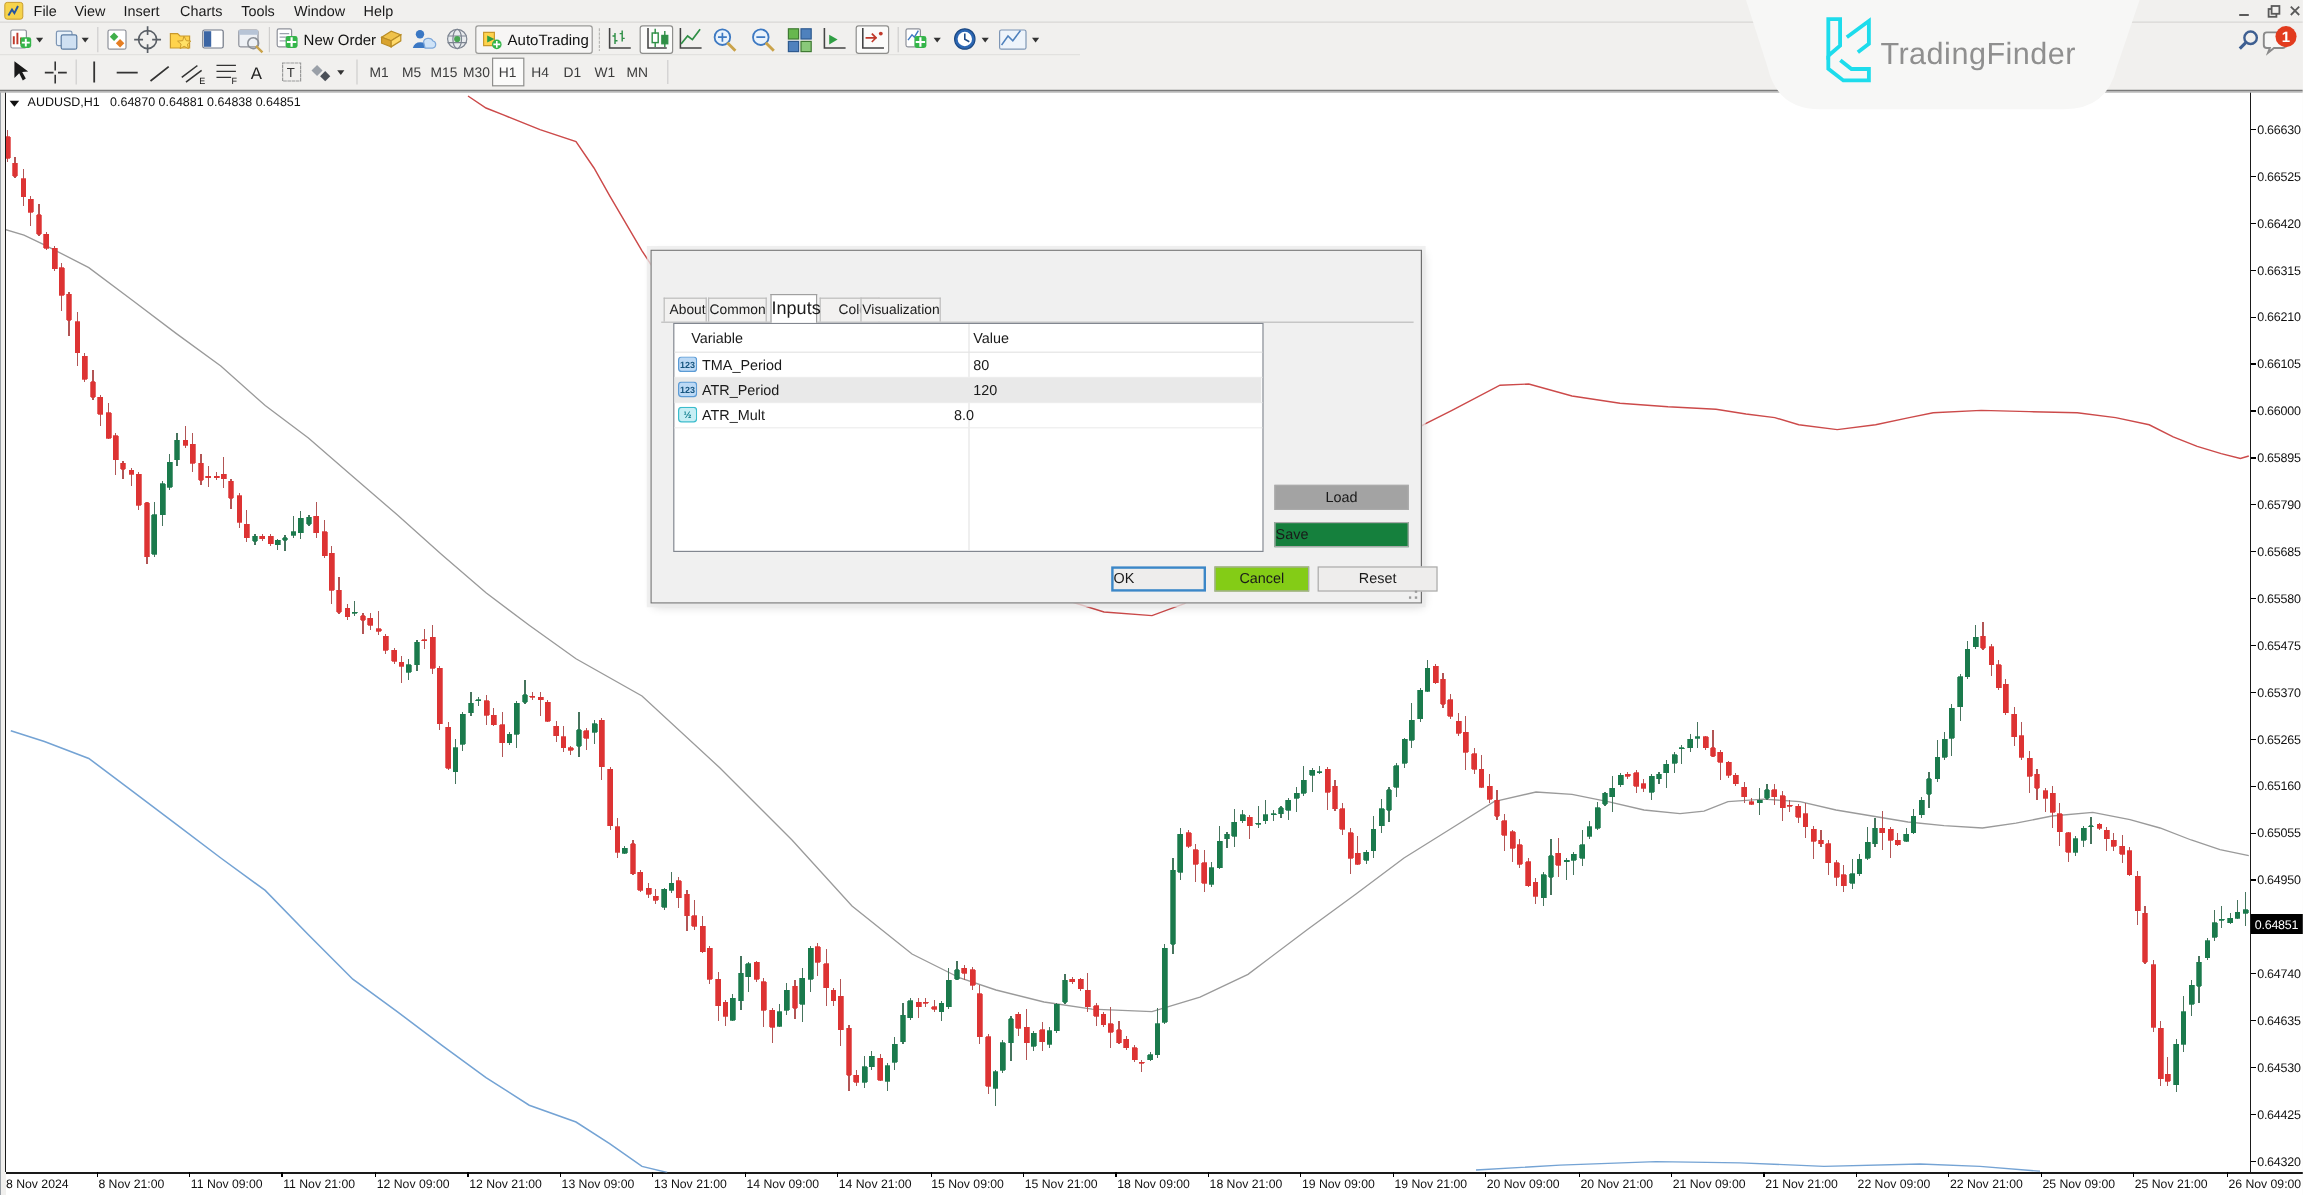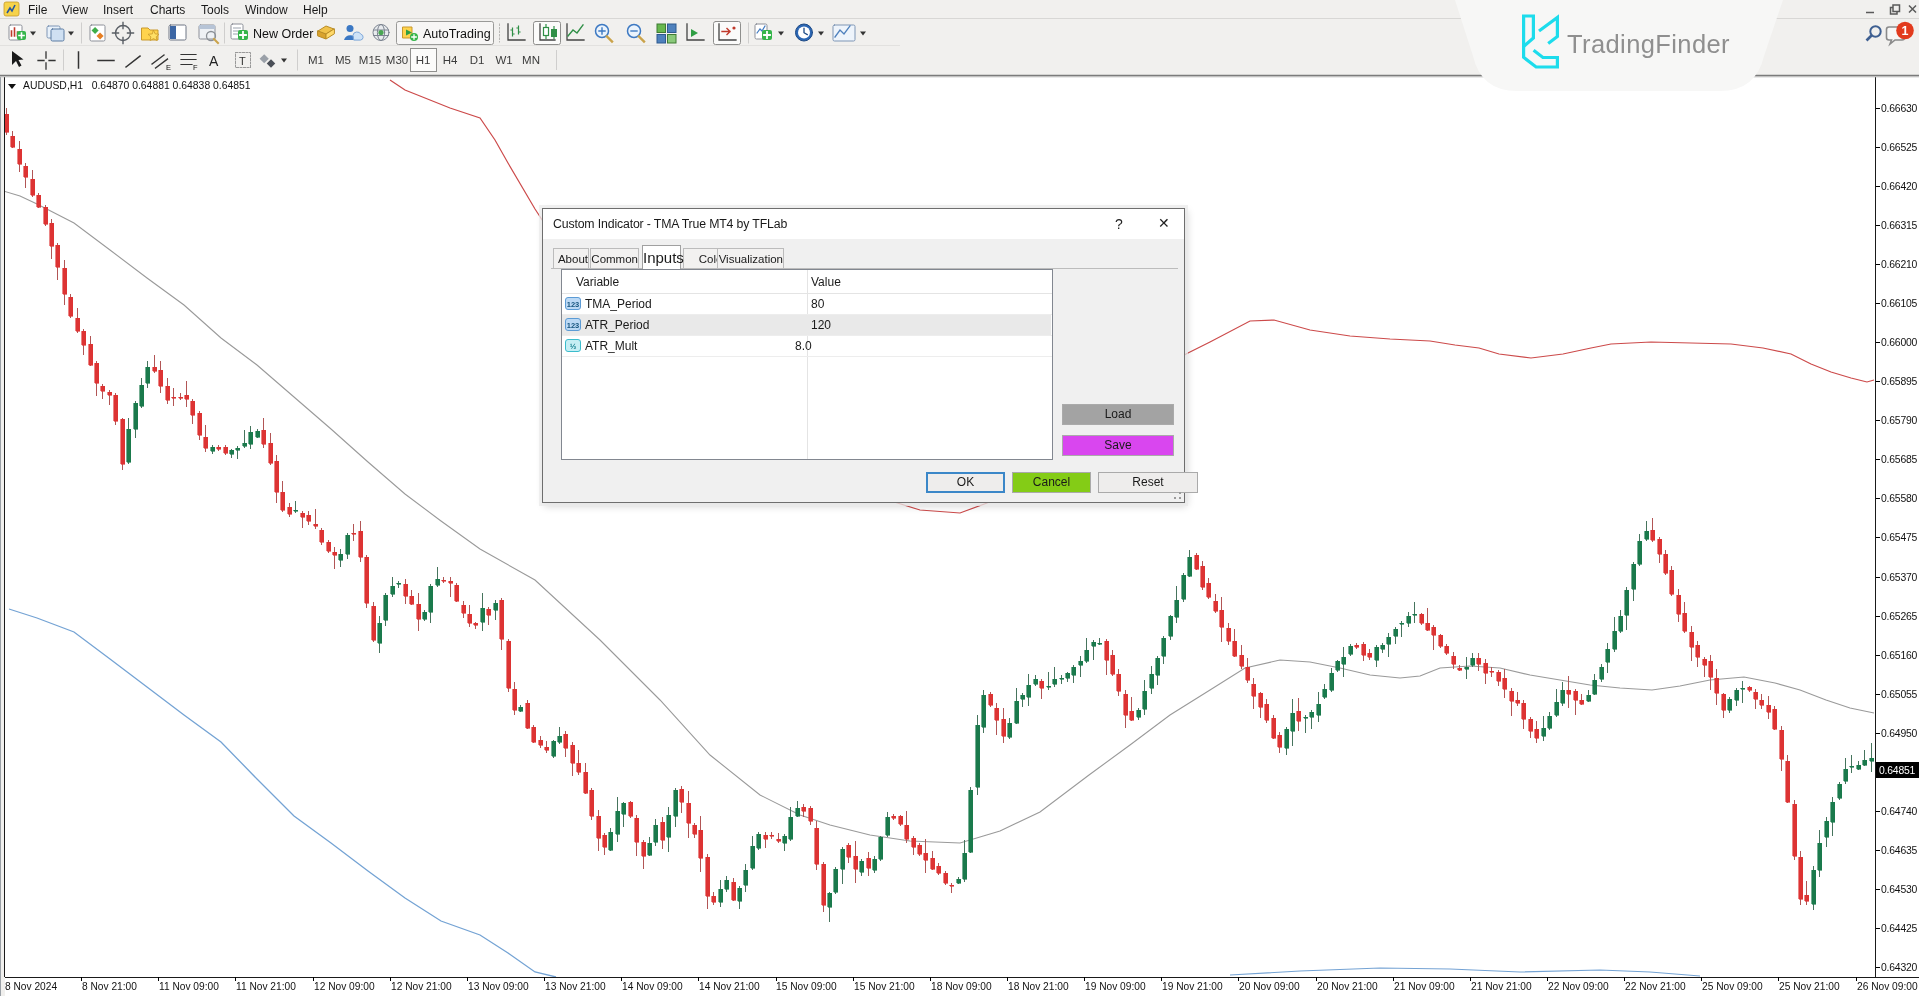--- a/index.html
+++ b/index.html
@@ -324,25 +324,20 @@
 
 <circle cx="1875.5" cy="31.5" r="5.2" fill="none" stroke="#3e5f91" stroke-width="2"></circle>
 <path d="M1871.5 35.5 l-5 5" stroke="#3e5f91" stroke-width="2.6"></path>
 <path d="M1889 27 h13 a2.5 2.5 0 0 1 2.5 2.5 v8 a2.5 2.5 0 0 1 -2.5 2.5 h-7 l-5 4 1.5 -4 h-2.5 a2.5 2.5 0 0 1 -2.5 -2.5 v-8 a2.5 2.5 0 0 1 2.5 -2.5 z" fill="#f7f7f6" stroke="#8a8a8a" stroke-width="1.6"></path>
 <circle cx="1905" cy="30.5" r="8.8" fill="#e23b1e"></circle>
 <text x="1905" y="35" font-size="12.5" fill="#fff" text-anchor="middle" font-weight="bold">1</text>
 </svg>
 
 <div class="abs" style="left:542px;top:208px;width:643px;height:295px;background:#f0f0f0;border:1px solid #6e6e6e;outline:3px solid rgba(235,235,235,.75);box-shadow:2px 3px 8px rgba(0,0,0,.18);font-size:12px;color:#1a1a1a">
 
-  <div class="abs" style="left:0;top:0;width:100%;height:30px;background:#fff">
-    <div class="abs" style="left:10px;top:8px;font-size:12.3px;letter-spacing:-0.15px">Custom Indicator - TMA True MT4 by TFLab</div>
-    <div class="abs" style="left:572px;top:7px;font-size:14px;color:#222">?</div>
-    <div class="abs" style="left:615px;top:6px;font-size:14px;color:#222">✕</div>
-  </div>
 
   <div class="abs tb" style="left:10px;top:39px;width:36px">About</div>
   <div class="abs tb" style="left:47px;top:39px;width:49px">Common</div>
   <div class="abs" style="left:99px;top:36px;width:39px;height:24px;background:#fff;border:1px solid #a0a0a0;border-bottom:none;text-align:center;line-height:23px;z-index:2;font-size:15px">Inputs</div>
   <div class="abs tb" style="left:140px;top:39px;width:50px">Colors</div>
   <div class="abs tb" style="left:174px;top:39px;width:67px">Visualization</div>
   <div class="abs" style="left:8px;top:59px;width:627px;height:1px;background:#bcbcbc"></div>
 
   <div class="abs" style="left:18px;top:60px;width:492px;height:191px;background:#fff;border:1px solid #828790">
     <div class="abs" style="left:14px;top:5px">Variable</div>
@@ -375,23 +370,23 @@
           <rect x="0.5" y="0.5" width="15" height="12" rx="2.5" fill="#c6eef4" stroke="#3bbccc"></rect>
           <text x="8" y="9.5" font-size="8" text-anchor="middle" fill="#0e7c8c" font-weight="bold" font-family="Liberation Sans">½</text>
         </svg>
       <div class="abs" style="left:23px;top:3px">ATR_Mult</div>
       <div class="abs" style="left:233px;top:3px">8.0</div>
     </div>
     <div class="abs" style="left:0;top:86px;width:100%;height:1px;background:#ededed"></div>
   </div>
 
   <div class="abs" style="left:519px;top:195px;width:112px;height:21px;background:#a3a3a3;border:1px solid #aaa;text-align:center;line-height:19px">Load</div>
-  <div class="abs" style="left:519px;top:226px;width:112px;height:21px;background:#d946ef;border:1px solid #aaa;text-align:center;line-height:19px">Save</div>
-
-  <div class="abs" style="left:383px;top:263px;width:79px;height:21px;background:#eeedec;border:2px solid #3b87c8;text-align:center;line-height:17px">OK</div>
+  <div class="abs" style="left:519px;top:226px;width:112px;height:21px;background:#15803d;border:1px solid #aaa;text-align:left;line-height:19px">Save</div>
+
+  <div class="abs" style="left:383px;top:263px;width:79px;height:21px;background:#eeedec;border:2px solid #3b87c8;text-align:left;line-height:17px">OK</div>
   <div class="abs" style="left:469px;top:263px;width:79px;height:21px;background:#84cc16;border:1px solid #aaa;text-align:center;line-height:19px">Cancel</div>
   <div class="abs" style="left:555px;top:263px;width:100px;height:21px;background:#eeedec;border:1px solid #aaa;text-align:center;line-height:19px">Reset</div>
   <svg class="abs" style="right:2px;bottom:2px" width="8" height="8">
       <g fill="#9a9a9a">
         <rect x="5" y="0" width="2" height="2"></rect>
         <rect x="5" y="5" width="2" height="2"></rect>
         <rect x="0" y="5" width="2" height="2"></rect>
       </g>
     </svg>
 </div>

